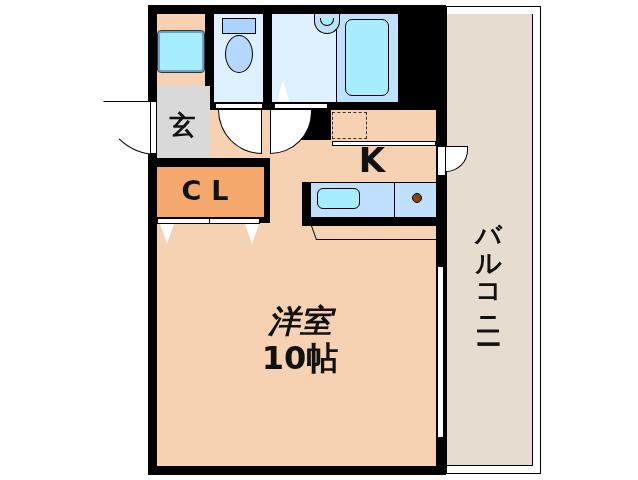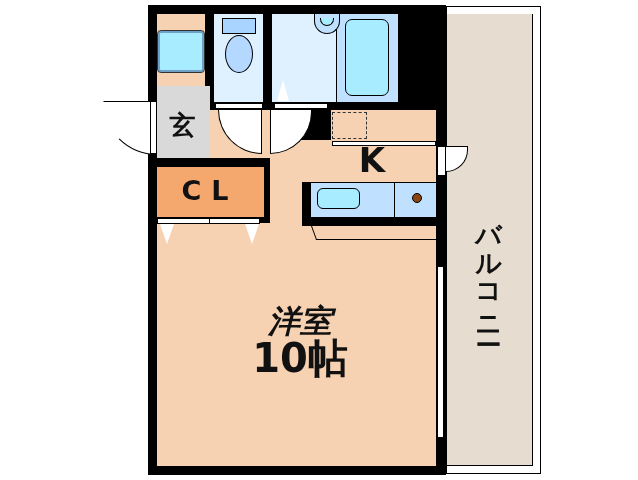--- a/index.html
+++ b/index.html
@@ -64,13 +64,13 @@
 <div class="abs" style="left:157px;top:167px;width:107px;height:50px;background:#f5a86e;"></div>
 <div class="lbl" style="left:170px;top:173px;width:80px;font-size:27px;line-height:36px;letter-spacing:10px;">CL</div>
 <div class="abs" style="left:157px;top:218px;width:53px;height:6px;background:#fff;border:1px solid #000;"></div>
 <div class="abs" style="left:209px;top:218px;width:51px;height:6px;background:#fff;border:1px solid #000;"></div>
 <div class="abs" style="left:160px;top:224px;width:0;height:0;border-left:7px solid transparent;border-right:7px solid transparent;border-top:20px solid #fff;"></div>
 <div class="abs" style="left:245px;top:224px;width:0;height:0;border-left:7px solid transparent;border-right:7px solid transparent;border-top:20px solid #fff;"></div>
 
 <div class="abs" style="left:437px;top:266px;width:7px;height:172px;background:#fff;border:1px solid #000;"></div>
 
 <div class="lbl" style="left:240px;top:303px;width:120px;font-size:32px;line-height:36px;font-style:italic;">洋室</div>
-<div class="lbl" style="left:240px;top:340px;width:120px;font-size:40px;line-height:36px;">10帖</div>
+<div class="lbl" style="left:240px;top:340px;width:120px;font-size:32px;line-height:36px;">10帖</div>
 
 </body></html>

